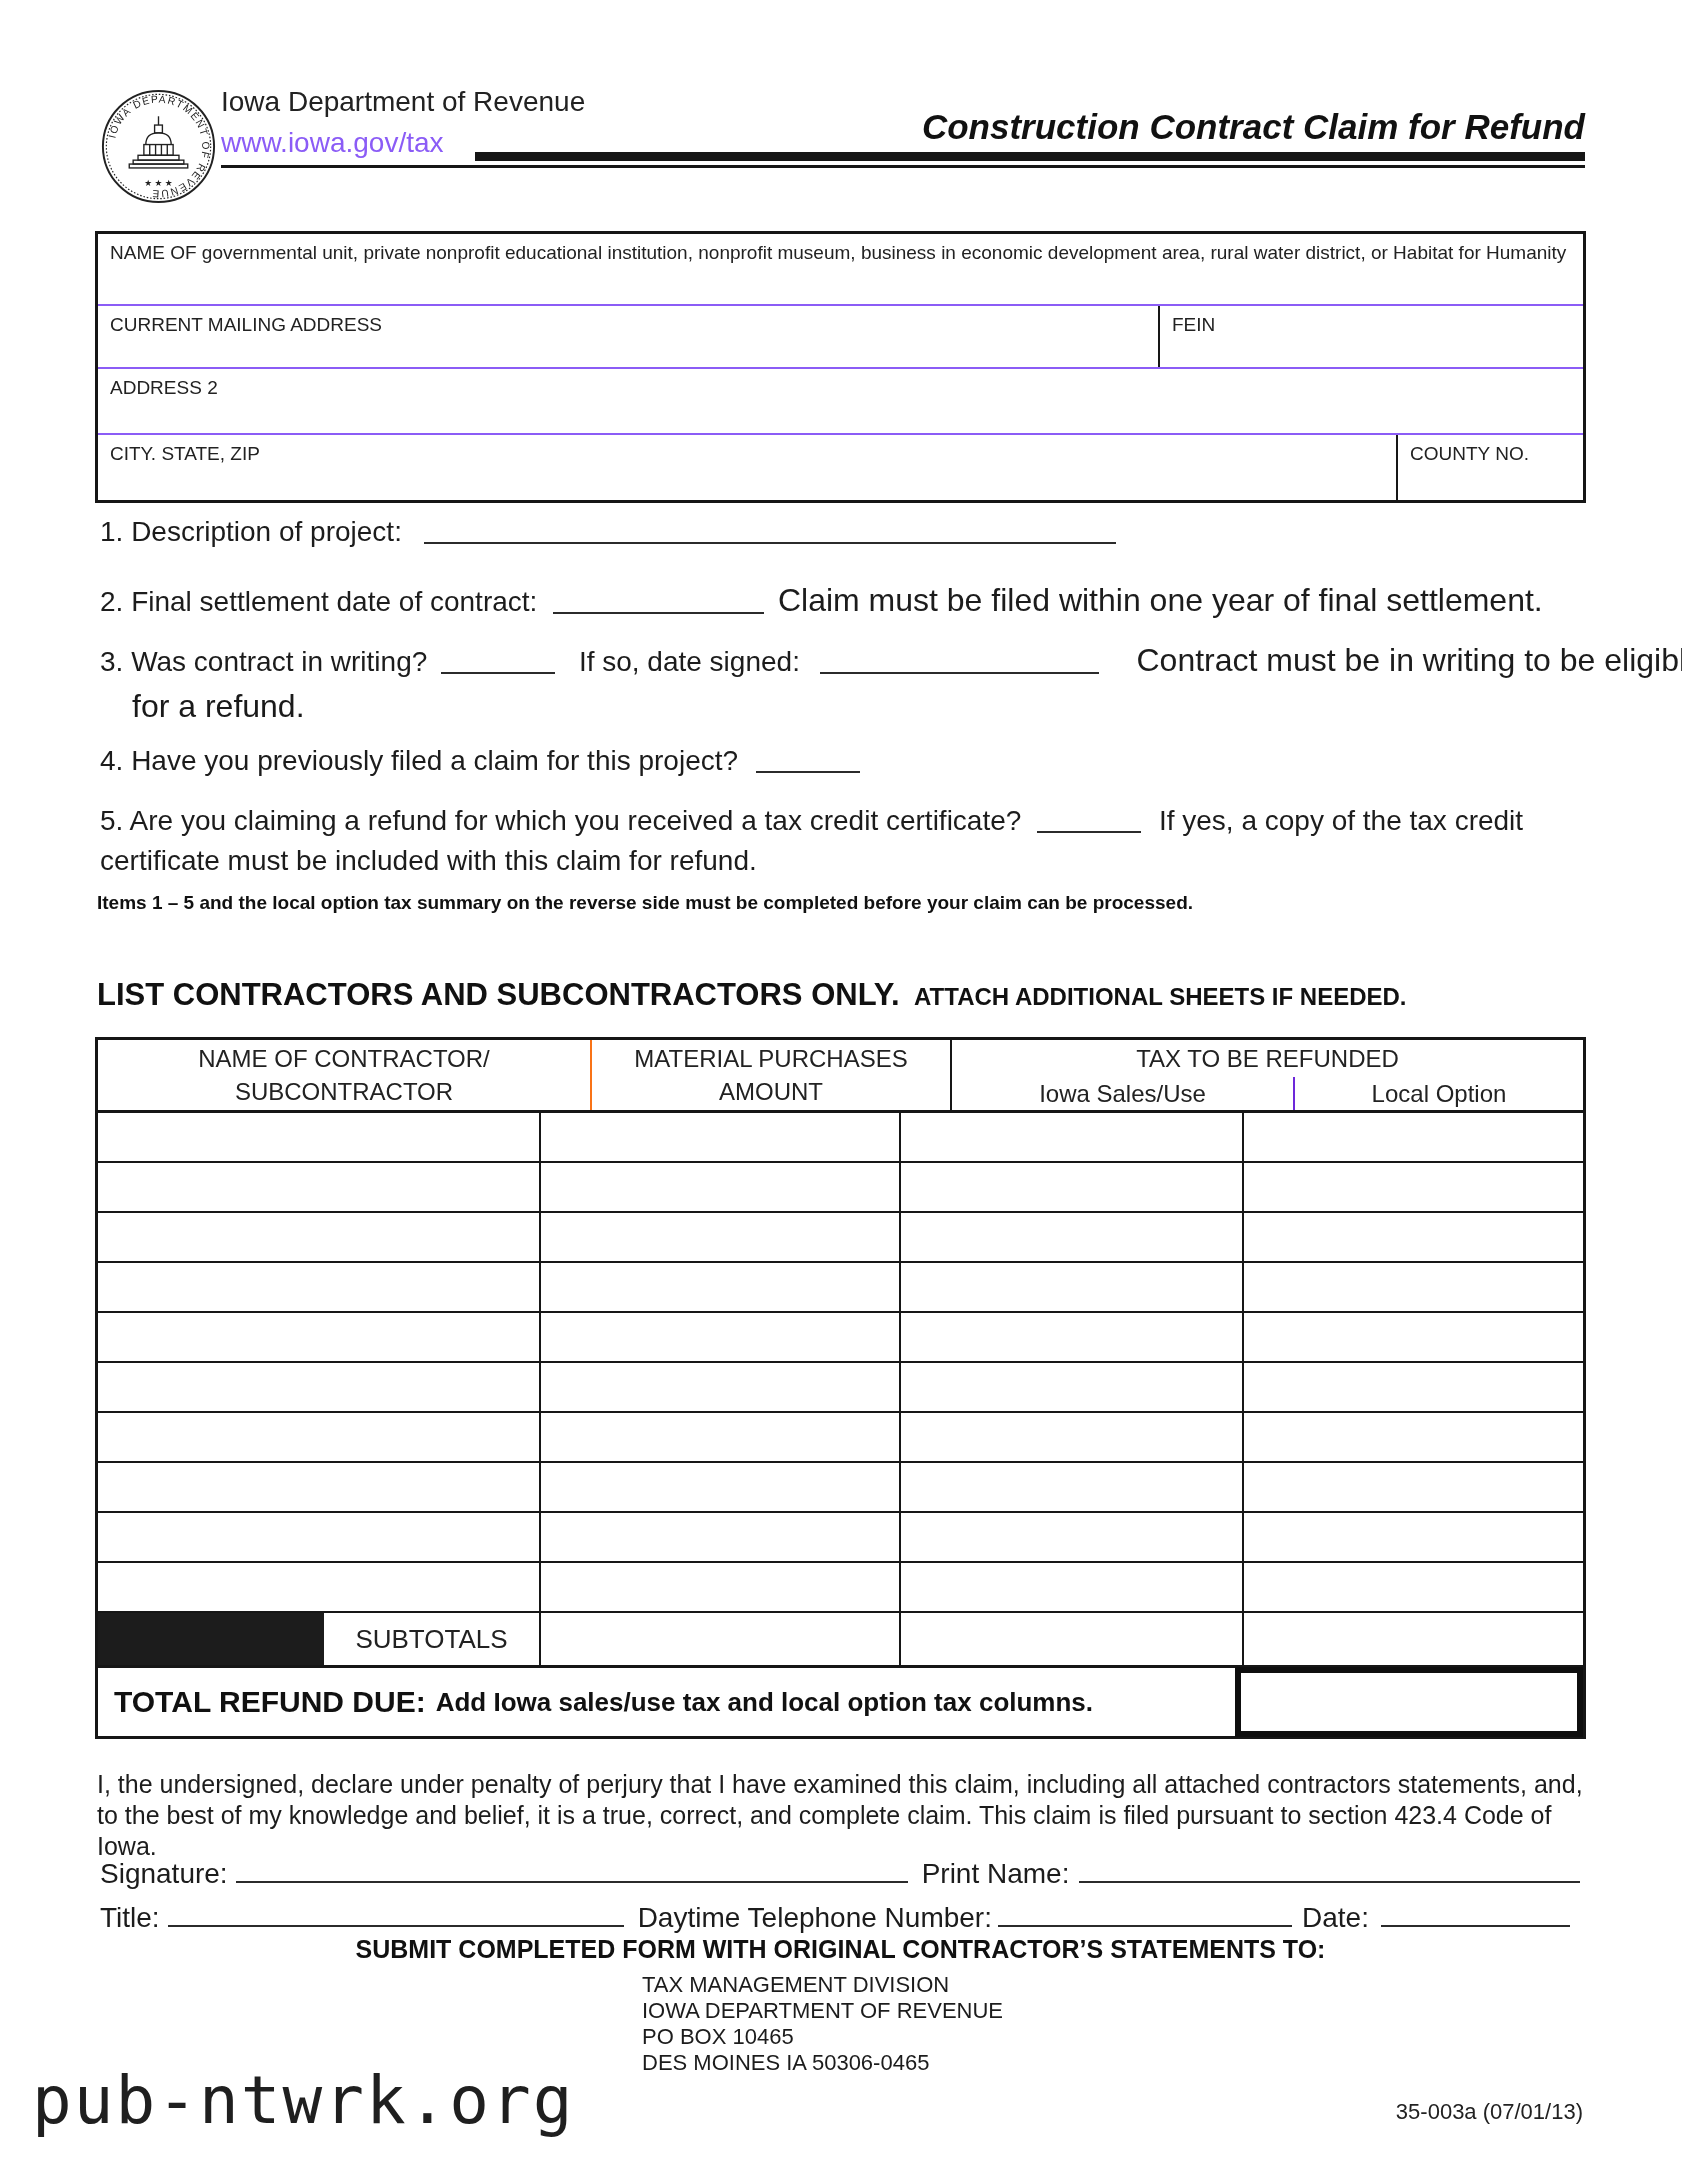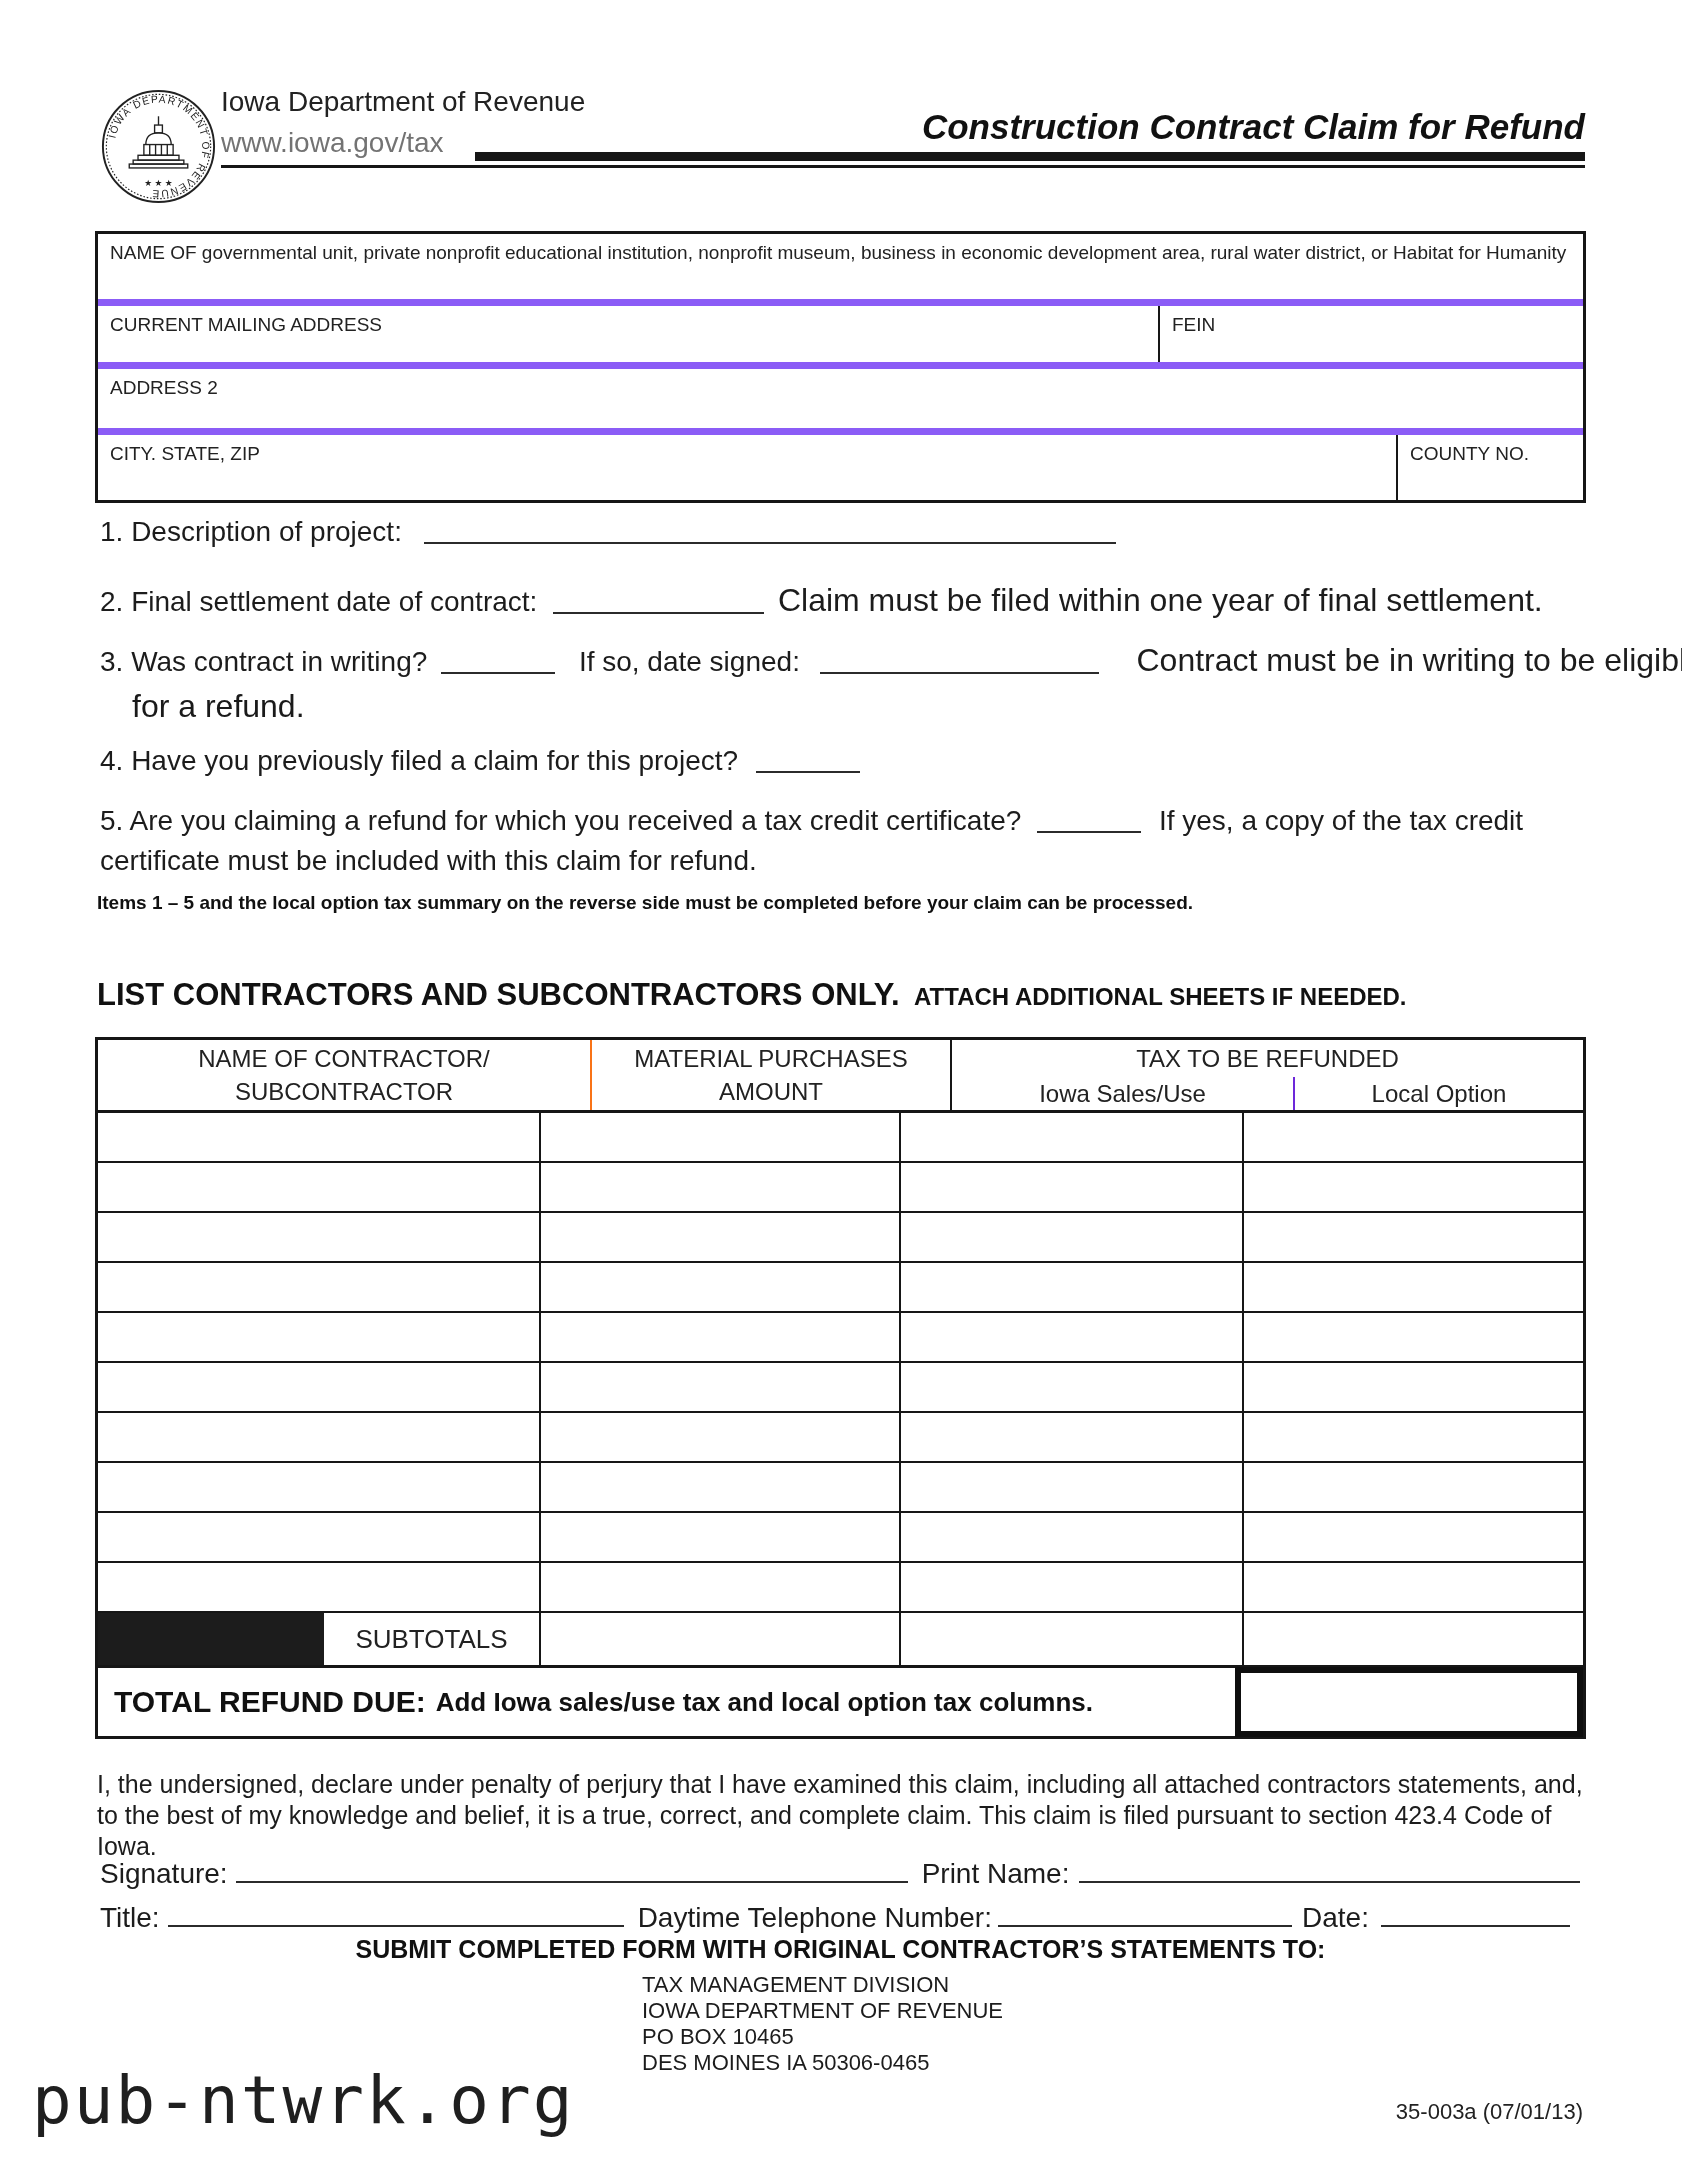--- a/index.html
+++ b/index.html
@@ -4,28 +4,28 @@
 <style>
   html,body { margin:0; padding:0; background:#ffffff; }
   .page {
     position:relative; width:1683px; height:2177px; background:#ffffff;
     font-family:"Liberation Sans", sans-serif; color:#1a1a1a; overflow:hidden;
   }
   .abs { position:absolute; }
 
   
   .agency { font-size:28px; color:#222; }
-  .website { font-size:28px; color:#737373; }
+  .website { font-size:28px; color:#8b5cf6; }
   .form-title { font-size:35px; font-weight:bold; font-style:italic; color:#111; white-space:nowrap; }
   .rule-thick { background:#161616; }
   .rule-thin { background:#161616; }
 
   
   .it { left:95px; top:231px; width:1491px; border:3px solid #161616; box-sizing:border-box; }
-  .it-row { display:flex; box-sizing:border-box; border-bottom:7px solid #8b5cf6; }
+  .it-row { display:flex; box-sizing:border-box; border-bottom:2px solid #8b5cf6; }
   .it-row:last-child { border-bottom:none; }
   .it-cell { box-sizing:border-box; padding:8px 12px; font-size:19px; color:#222; }
   .it-grow { flex:1; }
   .bl { border-left:2px solid #161616; }
 
   
   .item { font-size:28px; color:#1c1c1c; white-space:nowrap; }
   .item-wrap { font-size:28px; color:#1c1c1c; white-space:normal; line-height:40px; }
   .note { font-size:32px; }
   .blank { display:inline-block; border-bottom:2px solid #2b2b2b; height:0.95em; margin-bottom:-3px; }

